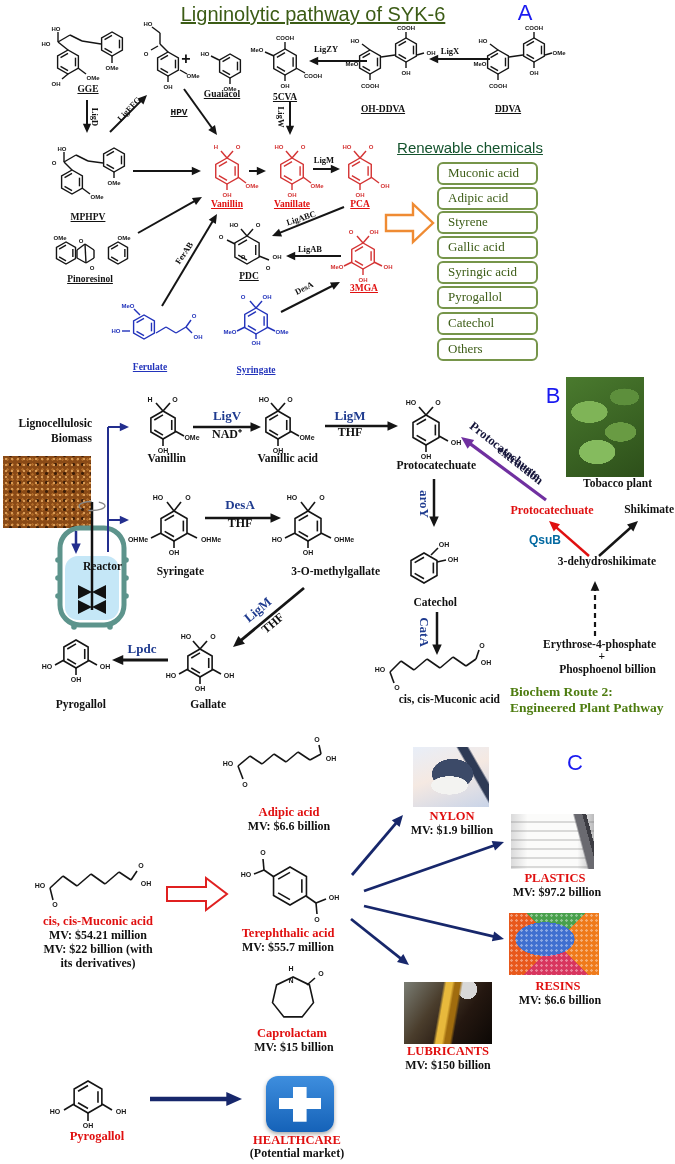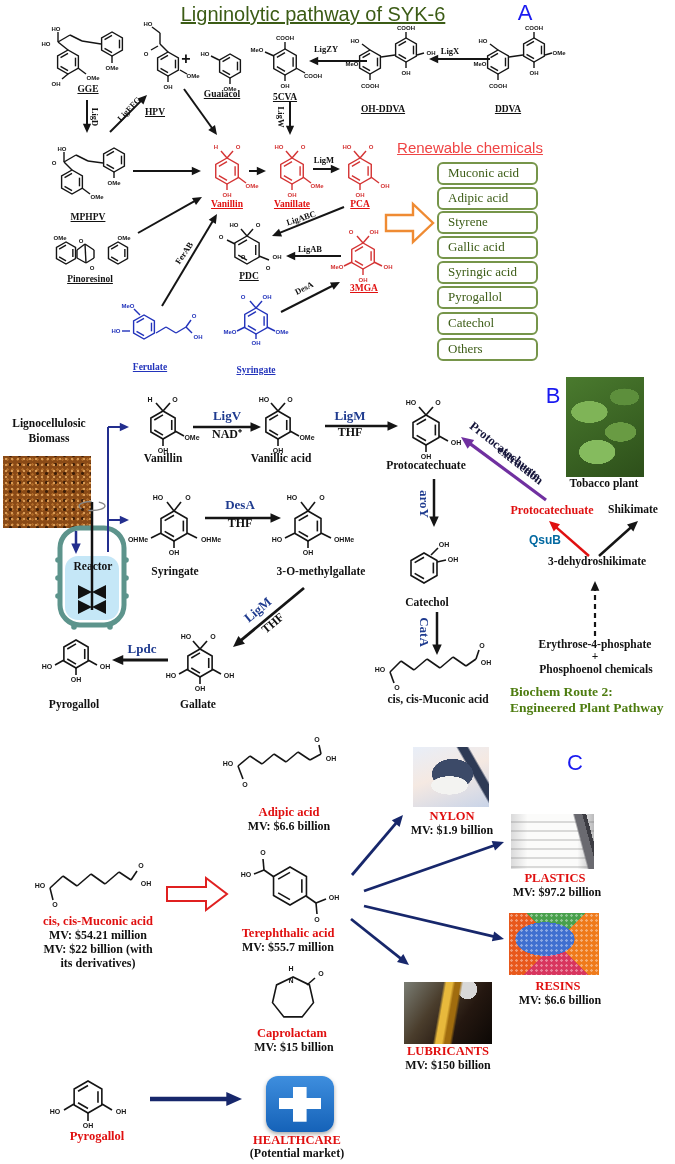--- a/index.html
+++ b/index.html
@@ -6,22 +6,22 @@
   #canvas{position:relative;width:675px;height:1164px;background:#fff;overflow:hidden;
           font-family:"Liberation Sans",sans-serif;padding-left:36px;}
   #overlay{position:absolute;left:0;top:0;z-index:2;}
   .lb{position:absolute;z-index:3;text-align:center;line-height:1.08;white-space:nowrap;}
   .ttl{font:20px "Liberation Sans",sans-serif;color:#3c5c16;text-decoration:underline;}
   .pl{font:22px "Liberation Sans",sans-serif;color:#1a1af0;}
   .cnb{font:bold 9.5px "Liberation Serif",serif;color:#111;text-decoration:underline;}
   .cnr{font:bold 9.5px "Liberation Serif",serif;color:#e01010;text-decoration:underline;}
   .cnu{font:bold 9.5px "Liberation Serif",serif;color:#2233bb;text-decoration:underline;margin-top:18px;}
   .enz{font:bold 8.5px "Liberation Serif",serif;color:#111;}
-  .rh{font:15px "Liberation Sans",sans-serif;color:#ef4444;text-decoration:underline;}
-  .bn{font:bold 11.5px "Liberation Serif",serif;color:#111;}
+  .rh{font:15px "Liberation Sans",sans-serif;color:#14532d;text-decoration:underline;}
+  .bn{font:bold 11.5px "Liberation Serif",serif;color:#111;text-align:right;}
   .ezb{font:bold 13px "Liberation Serif",serif;color:#1f3b8f;}
   .ezk{font:bold 12px "Liberation Serif",serif;color:#111;}
   .rr{font:bold 13.5px "Liberation Serif",serif;color:#4d7c0f;text-align:left;}
   .rtx{font:bold 12px "Liberation Serif",serif;color:#e01010;}
   .qsb{font:bold 12px "Liberation Sans",sans-serif;color:#0369a1;}
   .mv{font:bold 12px "Liberation Serif",serif;color:#111;}
   .crd{font:bold 12.5px "Liberation Serif",serif;color:#e01010;}
   .pls{font:bold 16px "Liberation Sans",sans-serif;color:#111;}
   .ext{font:bold 12.5px "Liberation Serif",serif;color:#15153a;}
   .rbox{position:absolute;z-index:3;border:2px solid #76954a;border-radius:6px;background:#fff;
@@ -675,21 +675,21 @@
     <div class="imgbox img-tobacco" style="left: 566px; top: 377px; width: 78px; height: 100px;"></div>
     <div class="imgbox img-nylon" style="left: 413px; top: 747px; width: 76px; height: 60px;"></div>
     <div class="imgbox img-plastics" style="left: 511px; top: 814px; width: 83px; height: 55px;"></div>
     <div class="imgbox img-resins" style="left: 509px; top: 913px; width: 90px; height: 62px;"></div>
     <div class="imgbox img-lubricants" style="left: 404px; top: 982px; width: 88px; height: 62px;"></div>
     <div class="imgbox img-health" style="left: 266px; top: 1076px; width: 68px; height: 56px;"></div>
     <div class="lb pl" style="left: 510px; top: 0px; width: 30px;">A</div>
     <div class="lb cnb" style="left: 68px; top: 84px; width: 40px; text-align: center;">GGE</div>
     <div class="lb enz" style="left: 79px; top: 112px; width: 32px; transform: rotate(90deg);">LigD</div>
     <div class="lb enz" style="left: 106px; top: 104px; width: 46px; transform: rotate(-47deg);">LigEFG</div>
-    <div class="lb cnb" style="left: 135px; top: 107px; width: 40px;">HPV</div>
+    <div class="lb cnb" style="left: 159px; top: 107px; width: 40px; font-family: Liberation Mono, monospace;">HPV</div>
     <div class="lb pls" style="left: 176px; top: 50px; width: 20px;">+</div>
     <div class="lb cnb" style="left: 198px; top: 89px; width: 48px;">Guaiacol</div>
     <div class="lb cnb" style="left: 265px; top: 92px; width: 40px;">5CVA</div>
     <div class="lb enz" style="left: 265px; top: 112px; width: 32px; transform: rotate(90deg);">LigW</div>
     <div class="lb enz" style="left: 306px; top: 44px; width: 40px;">LigZY</div>
     <div class="lb enz" style="left: 430px; top: 46px; width: 40px;">LigX</div>
     <div class="lb cnb" style="left: 354px; top: 104px; width: 58px;">OH-DDVA</div>
     <div class="lb cnb" style="left: 484px; top: 104px; width: 48px;">DDVA</div>
     <div class="lb cnb" style="left: 62px; top: 212px; width: 52px;">MPHPV</div>
     <div class="lb cnb" style="left: 58px; top: 274px; width: 64px;">Pinoresinol</div>
@@ -719,21 +719,21 @@
     <div class="lb bn" style="left: 397px; top: 596px; width: 60px;">Catechol</div>
     <div class="lb ezb" style="left: 404px; top: 624px; width: 40px; transform: rotate(90deg);">CatA</div>
     <div class="lb bn" style="left: 376px; top: 693px; width: 124px;">cis, cis-Muconic acid</div>
     <div class="lb bn" style="left: 556px; top: 477px; width: 96px;">Tobacco plant</div>
     <div class="lb rtx" style="left: 504px; top: 503px; width: 96px;">Protocatechuate</div>
     <div class="lb qsb" style="left: 520px; top: 533px; width: 50px;">QsuB</div>
     <div class="lb bn" style="left: 592px; top: 503px; width: 82px;">Shikimate</div>
     <div class="lb bn" style="left: 538px; top: 555px; width: 118px;">3-dehydroshikimate</div>
     <div class="lb bn" style="left: 534px; top: 638px; width: 122px;">Erythrose-4-phosphate</div>
     <div class="lb bn" style="left: 585px; top: 650px; width: 20px;">+</div>
-    <div class="lb bn" style="left: 536px; top: 663px; width: 120px;">Phosphoenol chemicals</div>
+    <div class="lb bn" style="left: 536px; top: 663px; width: 120px;">Phosphoenol billion</div>
     <div class="lb rr" style="left: 510px; top: 684px; width: 160px;">Biochem Route 2:</div>
     <div class="lb rr" style="left: 510px; top: 700px; width: 170px;">Engineered Plant Pathway</div>
     <div class="lb ext" style="left: 450px; top: 444px; width: 110px; transform: rotate(38deg);">Protocatechuate</div>
     <div class="lb ext" style="left: 480px; top: 458px; width: 80px; transform: rotate(38deg);">extraction</div>
     <div class="lb bn" style="left: 64px; top: 560px; width: 58px;">Reactor</div>
     <div class="lb bn" style="left: 146px; top: 565px; width: 58px;">Syringate</div>
     <div class="lb ezb" style="left: 219px; top: 497px; width: 42px;">DesA</div>
     <div class="lb ezk" style="left: 220px; top: 516px; width: 40px;">THF</div>
     <div class="lb bn" style="left: 262px; top: 565px; width: 118px;">3-O-methylgallate</div>
     <div class="lb ezb" style="left: 237px; top: 602px; width: 42px; transform: rotate(-40deg);">LigM</div>

